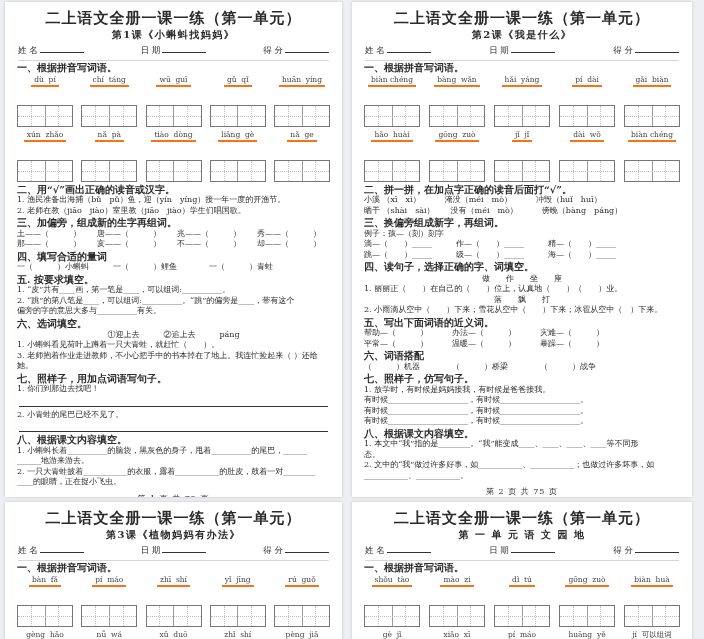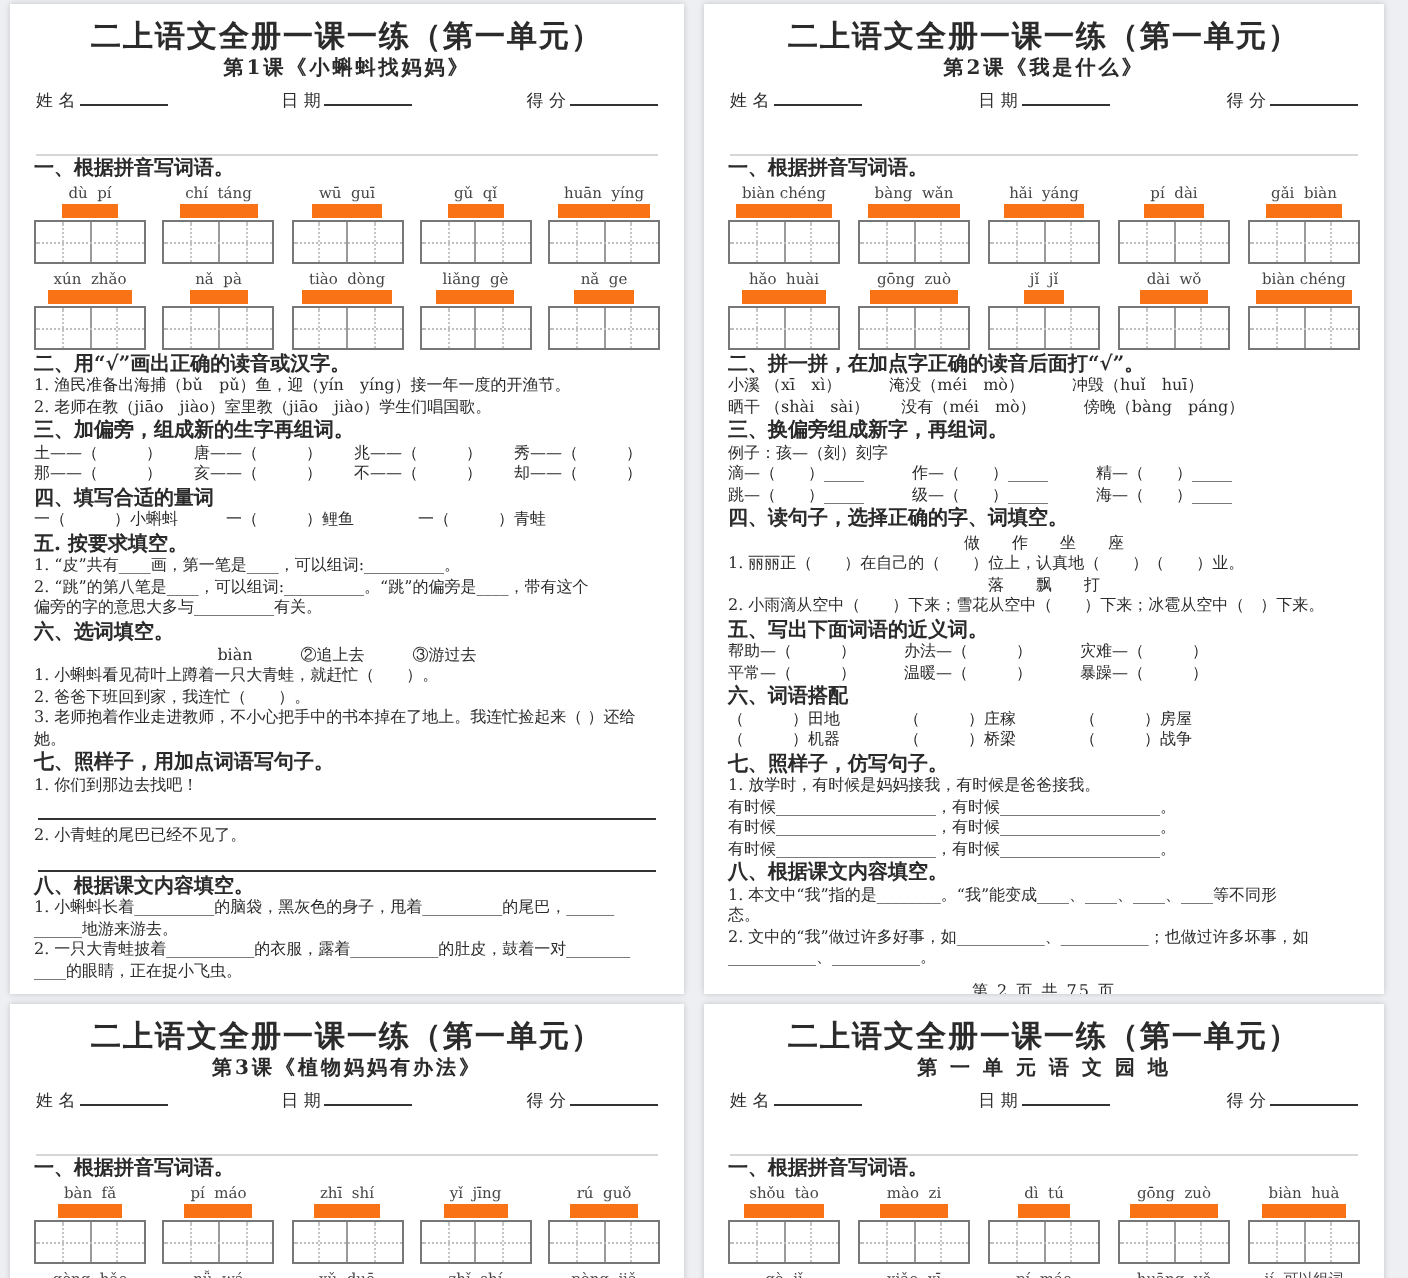--- a/index.html
+++ b/index.html
@@ -7,30 +7,30 @@
           font-family:"DejaVu Serif","Liberation Serif",serif;color:#2b2b2b;}
   .page{position:absolute;background:#fff;box-shadow:0 0 3px rgba(0,0,0,.18);
         padding:6px 12px 4px;box-sizing:border-box;overflow:hidden;}
   #p1{left:5px;top:2px;width:337px;height:495px;}
   #p2{left:352px;top:2px;width:340px;height:495px;}
   #p3{left:5px;top:502px;width:337px;height:400px;}
   #p4{left:352px;top:502px;width:340px;height:400px;}
   .t{font-size:15px;font-weight:bold;text-align:center;margin:1px 0 2px;letter-spacing:1px;line-height:18px;}
   .st{font-size:10px;font-weight:bold;text-align:center;margin:0 0 3px;letter-spacing:1.5px;line-height:12px;}
   .meta{display:flex;justify-content:space-between;align-items:center;font-size:8.5px;
-        margin:0 1px 2px;padding-bottom:21px;border-bottom:1px solid #d6d6d6;line-height:10px;}
+        margin:0 1px 2px;padding-bottom:5px;border-bottom:1px solid #d6d6d6;line-height:10px;}
   .blank{display:inline-block;width:44px;border-bottom:1px solid #333;height:8px;margin-left:2px;}
   .bh{font-weight:bold;font-size:10px;margin-top:2px;line-height:10.5px;white-space:pre-wrap;}
   .bl{font-size:8px;line-height:10.5px;white-space:pre-wrap;}
   .bc{font-size:8px;line-height:11px;text-align:center;white-space:pre-wrap;}
   .wline{border-bottom:1px solid #333;height:11px;margin:0 2px 3px;}
   .pyrow{display:flex;justify-content:space-between;margin:1px 0 3px;}
   .pyg{display:flex;flex-direction:column;align-items:center;}
-  .pylab{font-size:7.5px;line-height:9px;white-space:pre;border-bottom:7px solid #f97316;
-         padding:0 3px 1px;margin-bottom:1px;color:#444;}
+  .pylab{font-size:7.5px;line-height:9px;white-space:pre;border-bottom:2px solid #f97316;
+         padding:0 3px 1px;margin-bottom:18px;color:#444;}
   .pybox{width:54px;height:20px;border:1px solid #777;display:flex;position:relative;background:#fff;}
   .pybox::after{content:"";position:absolute;left:0;right:0;top:50%;border-top:1px dotted #bdbdbd;}
   .pc{flex:1;border-right:1px dotted #c6c6c6;}
   .pc:nth-child(2){border-right:1px solid #9a9a9a;}
   .pc:last-child{border-right:none;}
   .footer{font-size:8px;text-align:center;margin-top:5px;letter-spacing:1px;}
 </style>
 </head>
 <body>
 
@@ -146,23 +146,22 @@
         <div class="bh">三、加偏旁，组成新的生字再组词。</div>
         <div class="bl">土——（　　　）　　唐——（　　　）　　兆——（　　　）　　秀——（　　　）</div>
         <div class="bl">那——（　　　）　　亥——（　　　）　　不——（　　　）　　却——（　　　）</div>
         <div class="bh">四、填写合适的量词</div>
         <div class="bl">一（　　　）小蝌蚪　　　一（　　　）鲤鱼　　　　一（　　　）青蛙</div>
         <div class="bh">五. 按要求填空。</div>
         <div class="bl">1. “皮”共有____画，第一笔是____，可以组词:__________。</div>
         <div class="bl">2. “跳”的第八笔是____，可以组词:__________。“跳”的偏旁是____，带有这个</div>
         <div class="bl">偏旁的字的意思大多与__________有关。</div>
         <div class="bh">六、选词填空。</div>
-        <div class="bc">biàn　　　②追上去　　　③游过去</div>
+        <div class="bc">①迎上去　　　②追上去　　　páng</div>
         <div class="bl">1. 小蝌蚪看见荷叶上蹲着一只大青蛙，就赶忙（　　）。</div>
-        <div class="bl">2. 爸爸下班回到家，我连忙（　　）。</div>
         <div class="bl">3. 老师抱着作业走进教师，不小心把手中的书本掉在了地上。我连忙捡起来（ ）还给她。</div>
         <div class="bh">七、照样子，用加点词语写句子。</div>
         <div class="bl">1. 你们到那边去找吧！</div>
         <div class="wline"></div>
         <div class="bl">2. 小青蛙的尾巴已经不见了。</div>
         <div class="wline"></div>
         <div class="bh">八、根据课文内容填空。</div>
         <div class="bl">1. 小蝌蚪长着__________的脑袋，黑灰色的身子，甩着__________的尾巴，______</div>
         <div class="bl">______地游来游去。</div>
         <div class="bl">2. 一只大青蛙披着___________的衣服，露着___________的肚皮，鼓着一对________</div>
@@ -284,21 +283,20 @@
         <div class="bl">跳—（　　）_____　　　级—（　　）_____　　　海—（　　）_____</div>
         <div class="bh">四、读句子，选择正确的字、词填空。</div>
         <div class="bc">做　　作　　坐　　座</div>
         <div class="bl">1. 丽丽正（　　）在自己的（　　）位上，认真地（　　）（　　）业。</div>
         <div class="bc">落　　飘　　打</div>
         <div class="bl">2. 小雨滴从空中（　　）下来；雪花从空中（　　）下来；冰雹从空中（　）下来。</div>
         <div class="bh">五、写出下面词语的近义词。</div>
         <div class="bl">帮助—（　　　）　　　办法—（　　　）　　　灾难—（　　　）</div>
         <div class="bl">平常—（　　　）　　　温暖—（　　　）　　　暴躁—（　　　）</div>
         <div class="bh">六、词语搭配</div>
-        <div class="bl">（　　　）田地　　　　（　　　）庄稼　　　　（　　　）房屋</div>
         <div class="bl">（　　　）机器　　　　（　　　）桥梁　　　　（　　　）战争</div>
         <div class="bh">七、照样子，仿写句子。</div>
         <div class="bl">1. 放学时，有时候是妈妈接我，有时候是爸爸接我。</div>
         <div class="bl">有时候____________________，有时候____________________。</div>
         <div class="bl">有时候____________________，有时候____________________。</div>
         <div class="bl">有时候____________________，有时候____________________。</div>
         <div class="bh">八、根据课文内容填空。</div>
         <div class="bl">1. 本文中“我”指的是________。“我”能变成____、____、____、____等不同形</div>
         <div class="bl">态。</div>
         <div class="bl">2. 文中的“我”做过许多好事，如___________、___________；也做过许多坏事，如</div>

